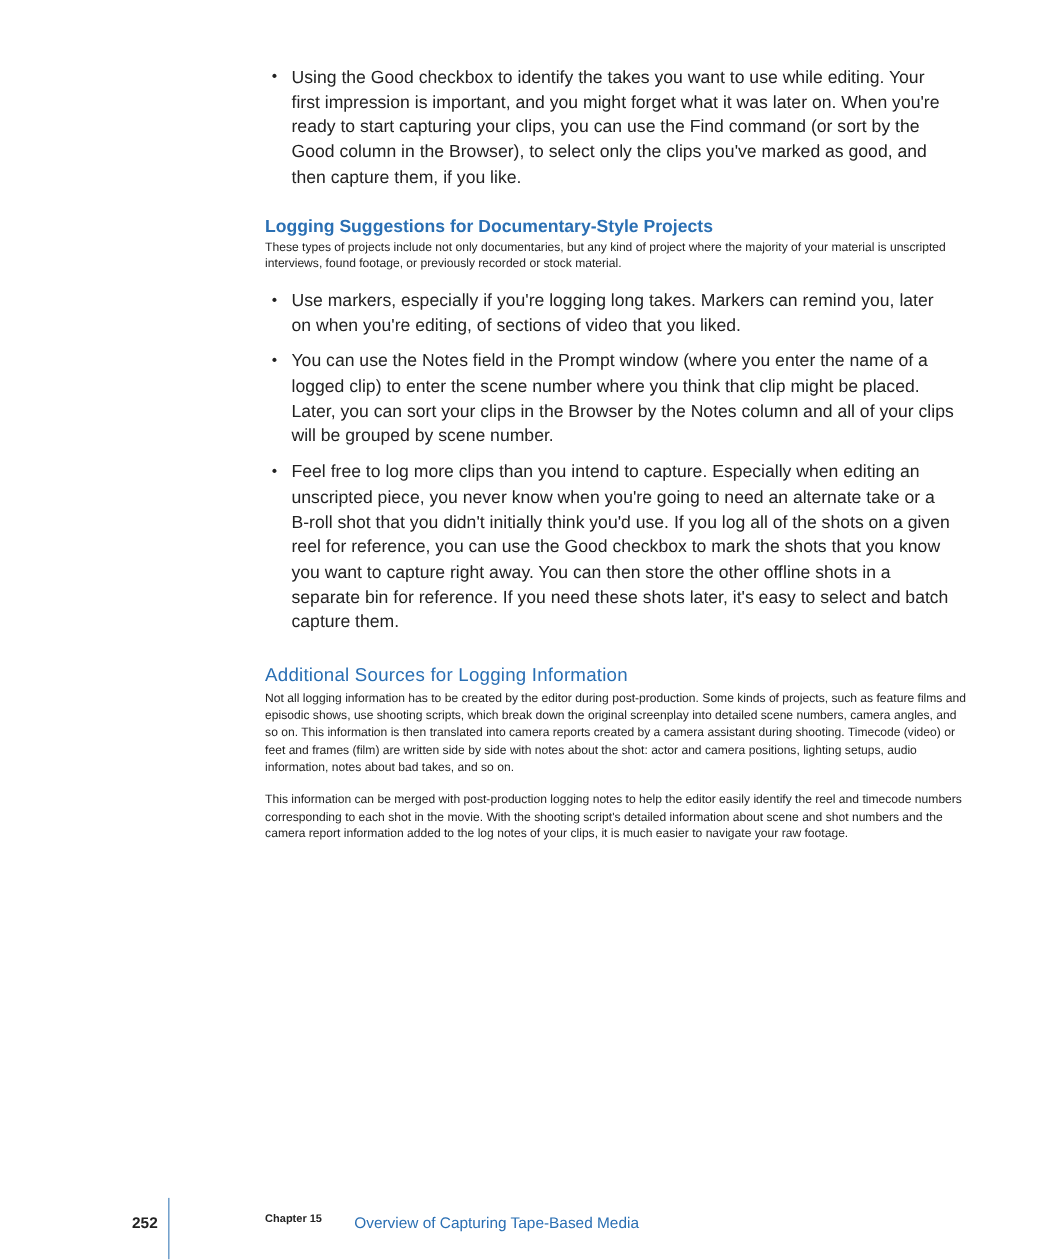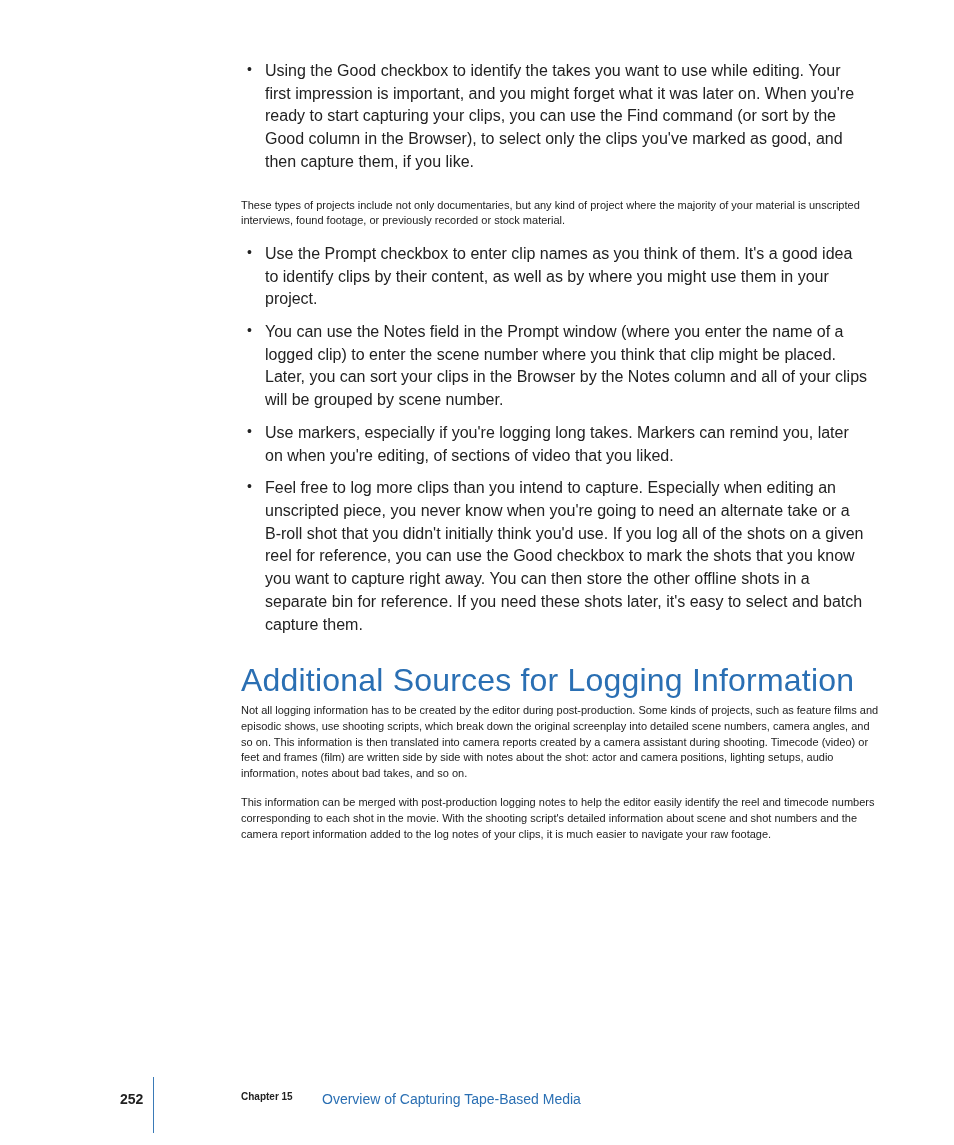--- a/index.html
+++ b/index.html
@@ -41,31 +41,31 @@
     color: #2a6fb3;
     margin-bottom: 2px;
   }
   .body-p {
     font-size: 11px;
     line-height: 1.42;
     color: #222;
     margin-bottom: 14px;
   }
   .section-title {
-    font-size: 32px;
+    font-size: 17px;
     font-weight: 400;
     color: #2a6fb3;
     margin-top: 26px;
     margin-bottom: 4px;
     letter-spacing: 0.2px;
   }
   .footer {
     position: absolute;
     left: 0;
-    bottom: 12px;
+    bottom: 0;
     width: 938px;
     height: 56px;
     text-decoration: underline;
   }
   .footer-rule {
     position: absolute;
     left: 153px;
     top: 0;
     bottom: 0;
     width: 1px;
@@ -98,26 +98,26 @@
 </style>
 </head>
 <body>
 
 <div class="page">
 
   <ul class="bullet-list">
     <li>Using the Good checkbox to identify the takes you want to use while editing. Your first impression is important, and you might forget what it was later on. When you're ready to start capturing your clips, you can use the Find command (or sort by the Good column in the Browser), to select only the clips you've marked as good, and then capture them, if you like.</li>
   </ul>
 
+  <div class="subhead">Logging Suggestions for Documentary-Style Projects</div>
   <div class="body-p">These types of projects include not only documentaries, but any kind of project where the majority of your material is unscripted interviews, found footage, or previously recorded or stock material.</div>
 
   <ul class="bullet-list">
-    <li>Use the Prompt checkbox to enter clip names as you think of them. It's a good idea to identify clips by their content, as well as by where you might use them in your project.</li>
+    <li>Use markers, especially if you're logging long takes. Markers can remind you, later on when you're editing, of sections of video that you liked.</li>
     <li>You can use the Notes field in the Prompt window (where you enter the name of a logged clip) to enter the scene number where you think that clip might be placed. Later, you can sort your clips in the Browser by the Notes column and all of your clips will be grouped by scene number.</li>
-    <li>Use markers, especially if you're logging long takes. Markers can remind you, later on when you're editing, of sections of video that you liked.</li>
     <li>Feel free to log more clips than you intend to capture. Especially when editing an unscripted piece, you never know when you're going to need an alternate take or a B-roll shot that you didn't initially think you'd use. If you log all of the shots on a given reel for reference, you can use the Good checkbox to mark the shots that you know you want to capture right away. You can then store the other offline shots in a separate bin for reference. If you need these shots later, it's easy to select and batch capture them.</li>
   </ul>
 
   <div class="section-title">Additional Sources for Logging Information</div>
   <div class="body-p">Not all logging information has to be created by the editor during post-production. Some kinds of projects, such as feature films and episodic shows, use shooting scripts, which break down the original screenplay into detailed scene numbers, camera angles, and so on. This information is then translated into camera reports created by a camera assistant during shooting. Timecode (video) or feet and frames (film) are written side by side with notes about the shot: actor and camera positions, lighting setups, audio information, notes about bad takes, and so on.</div>
   <div class="body-p">This information can be merged with post-production logging notes to help the editor easily identify the reel and timecode numbers corresponding to each shot in the movie. With the shooting script's detailed information about scene and shot numbers and the camera report information added to the log notes of your clips, it is much easier to navigate your raw footage.</div>
 
 </div>
 
 <div class="footer">

